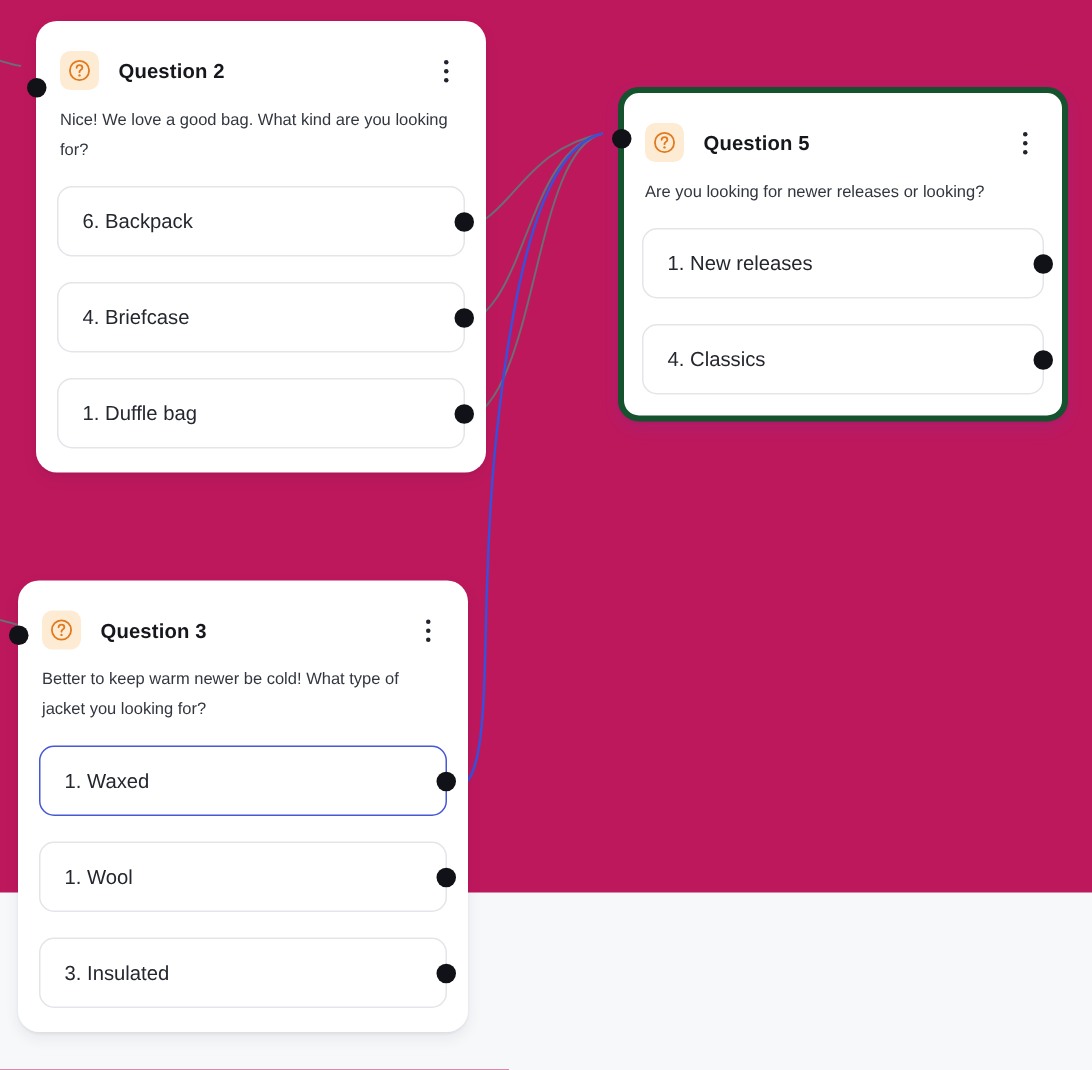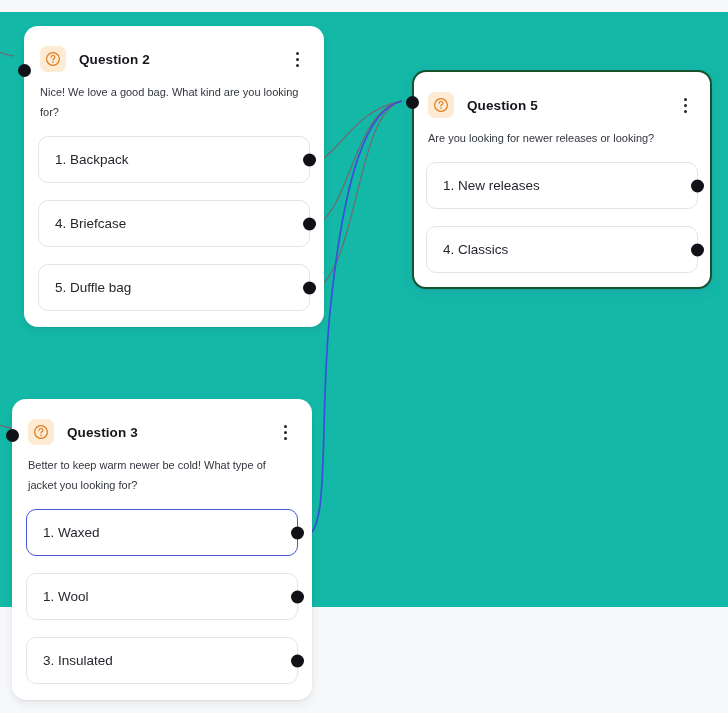--- a/index.html
+++ b/index.html
@@ -12,22 +12,21 @@
   body {
     background: #f7f8fa;
     font-family: "Liberation Sans", "DejaVu Sans", sans-serif;
     -webkit-font-smoothing: antialiased;
   }
 
   #canvas {
     position: relative;
     width: 728px;
     height: 595px;
-    background: #14b8a6;
-    margin-top: 12px;
+    background: #be185d;
   }
 
   
   #edges {
     position: absolute;
     left: 0; top: 0;
     width: 728px; height: 713px;
     pointer-events: none;
     z-index: 1;
   }
@@ -35,21 +34,21 @@
   
   .node {
     position: absolute;
     background: #ffffff;
     border-radius: 14px;
     box-shadow: 0 1px 2px rgba(16,24,40,.06), 0 4px 10px rgba(16,24,40,.07);
     z-index: 3;
     padding: 0 14px 16px 14px;
   }
   .node.selected {
-    border: 2px solid #14532d;
+    border: 4px solid #14532d;
     box-shadow: 0 1px 2px rgba(16,24,40,.06), 0 4px 12px rgba(59,79,216,.12);
     padding: 0 12px 14px 12px;
   }
 
   .node-header {
     display: flex;
     align-items: center;
     padding: 16px 2px 0 2px;
     height: 50px;
   }
@@ -177,29 +176,29 @@
         <i></i>
           <i></i>
           <i></i>
       </span>
     </div>
 
     <div class="node-prompt">Nice! We love a good bag. What kind are you looking for?</div>
 
     <div class="options">
       <div class="option">
-        <span>1. Backpack</span>
+        <span>6. Backpack</span>
         <span class="port port-out"></span>
       </div>
       <div class="option">
         <span>4. Briefcase</span>
         <span class="port port-out"></span>
       </div>
       <div class="option">
-        <span>5. Duffle bag</span>
+        <span>1. Duffle bag</span>
         <span class="port port-out"></span>
       </div>
     </div>
   </div>
 
   <div class="node" style="left:12px; top:387px; width:300px;">
     <div class="port-in-node" style="top:30px;"></div>
 
     <div class="node-header">
       <span class="q-icon">

